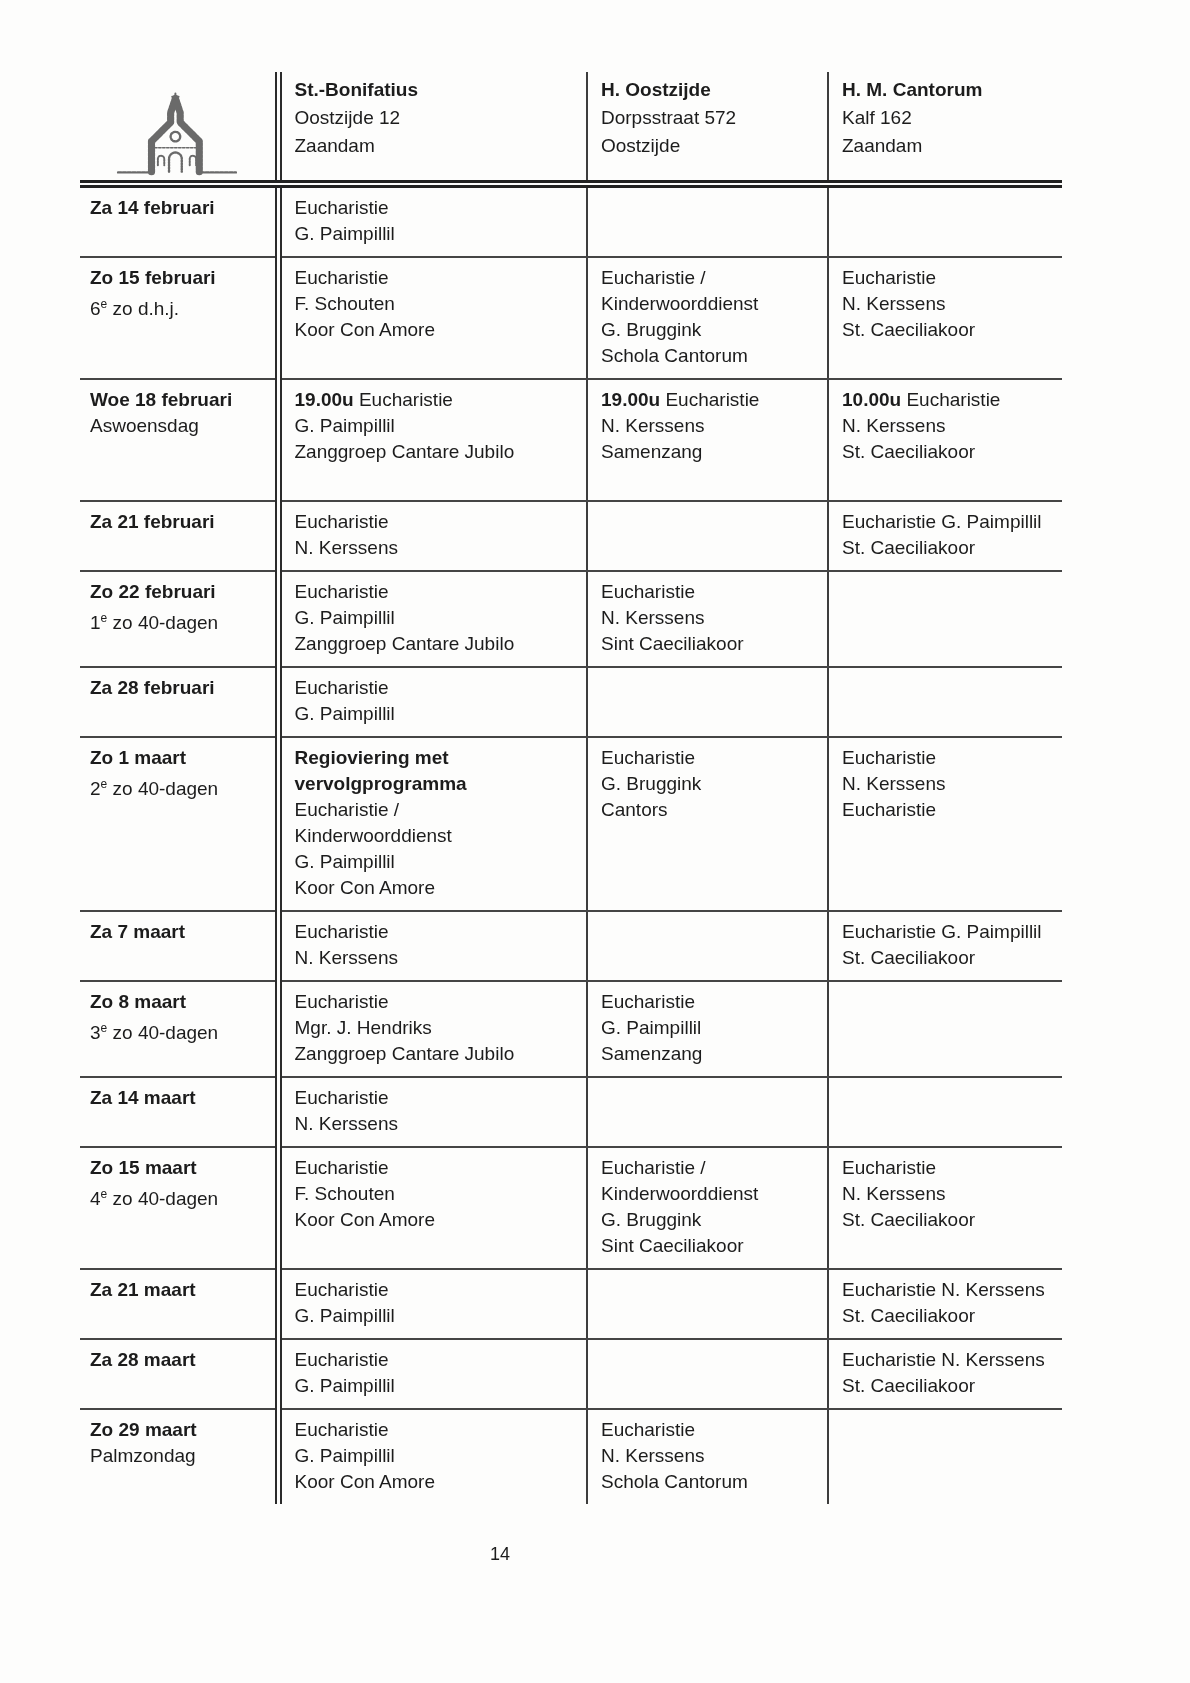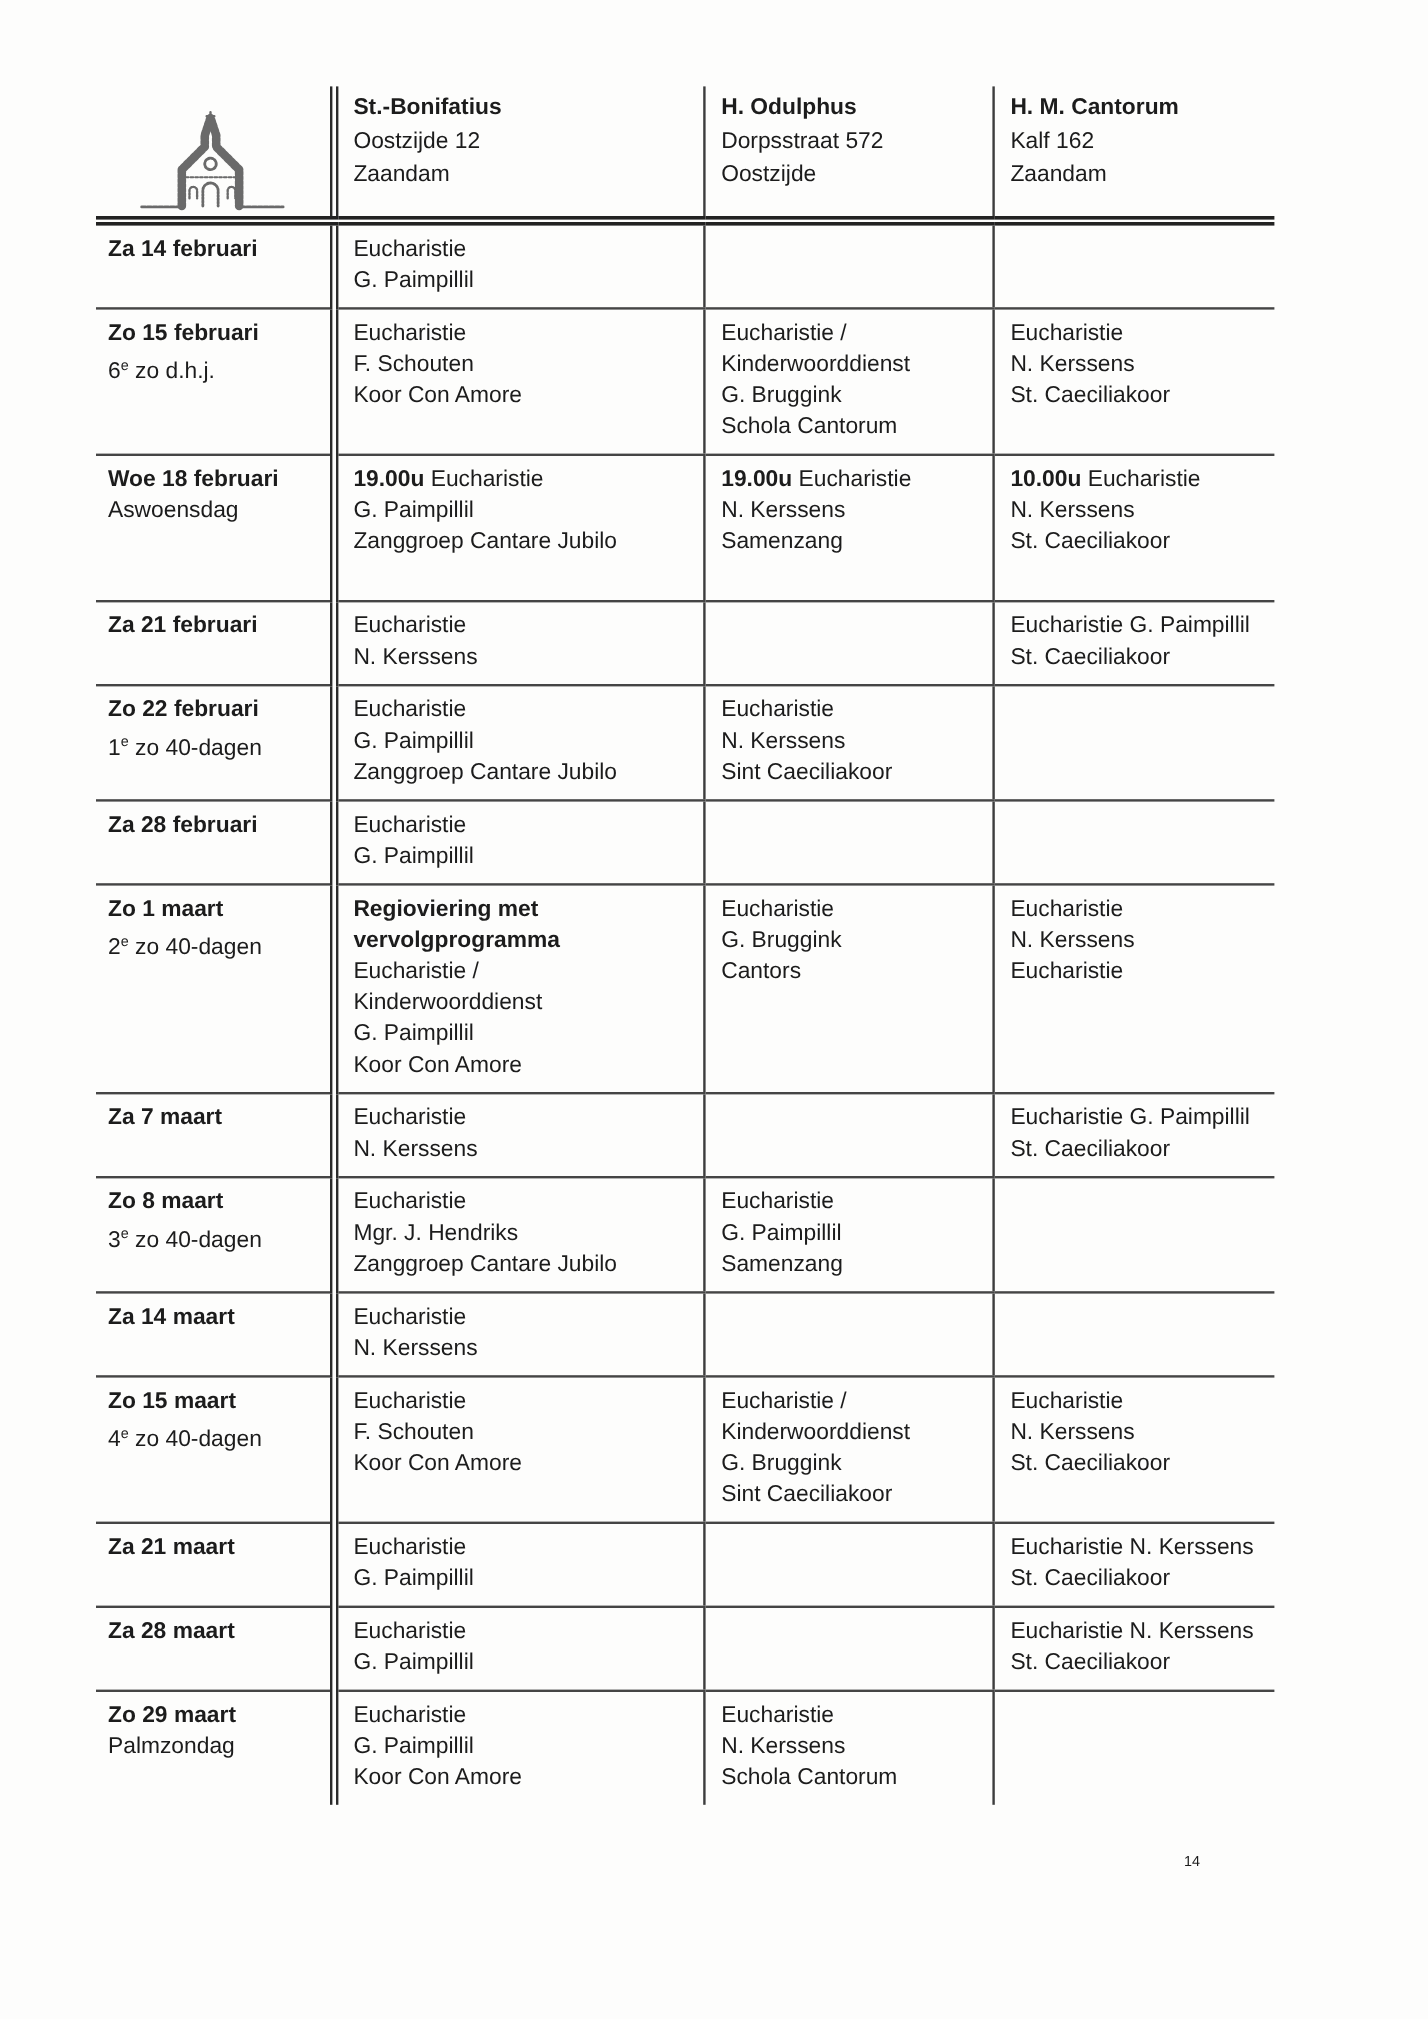--- a/index.html
+++ b/index.html
@@ -43,21 +43,21 @@
   td.date-cell { padding-left:10px; }
   td.svc-cell  { padding-left:13px; }
   .date1 { font-weight:bold; line-height:26px; }
   .date2 { line-height:26px; }
   .date2 sup { font-size:12px; }
   .line  { line-height:26px; }
   .line b { font-weight:bold; }
 
   .page-number {
     position:absolute; left:0; top:1544px; width:1000px;
-    text-align:right; font-size:12px;
+    text-align:center; font-size:18px;
   }
   .church-svg { display:block; margin:0 auto; }
 </style>
 </head>
 <body>
 
 <div class="page">
   <div class="schedule-wrap">
     <table class="schedule">
       <colgroup>
@@ -80,21 +80,21 @@
                 <path d="M6 101 H46 M110 101 H154" stroke-width="3" stroke-dasharray="4 2"></path>
               </g>
             </svg>
           </td>
           <td class="vd" style="padding-left:13px;">
             <div class="church-name">St.-Bonifatius</div>
             <div class="church-line">Oostzijde 12</div>
             <div class="church-line">Zaandam</div>
           </td>
           <td class="vs" style="padding-left:13px;">
-            <div class="church-name">H. Odulphus</div>
+            <div class="church-name">H. Oostzijde</div>
             <div class="church-line">Dorpsstraat 572</div>
             <div class="church-line">Oostzijde</div>
           </td>
           <td class="vs" style="padding-left:13px;">
             <div class="church-name">H. M. Cantorum</div>
             <div class="church-line">Kalf 162</div>
             <div class="church-line">Zaandam</div>
           </td>
         </tr>
       </thead>

